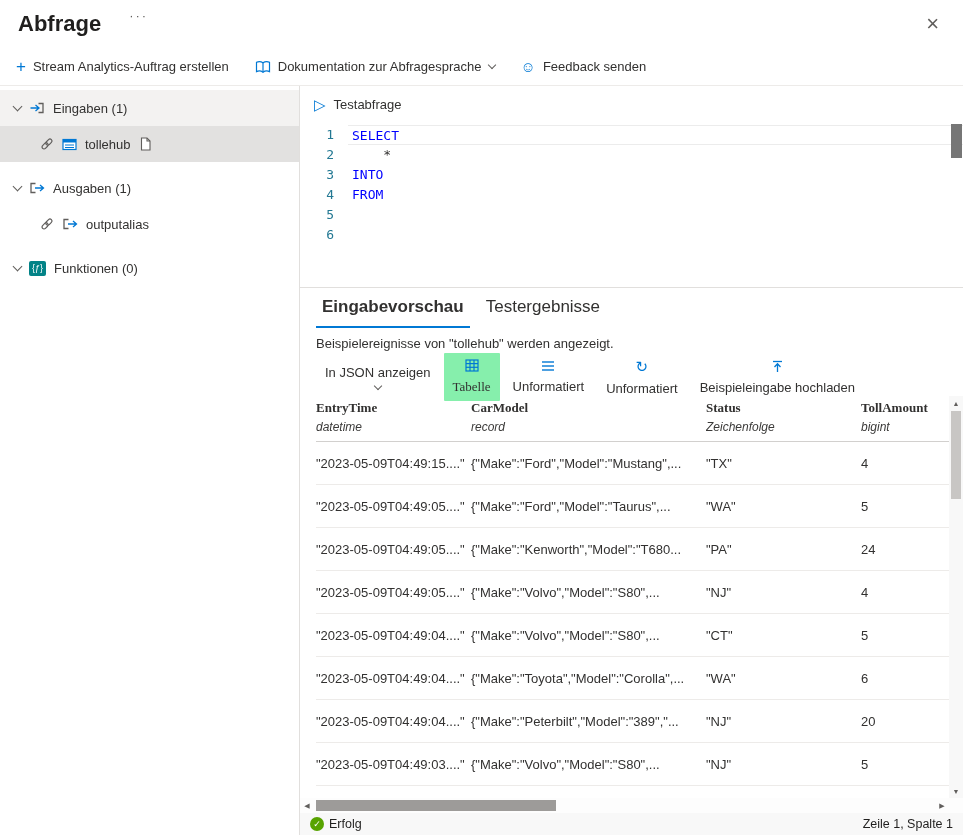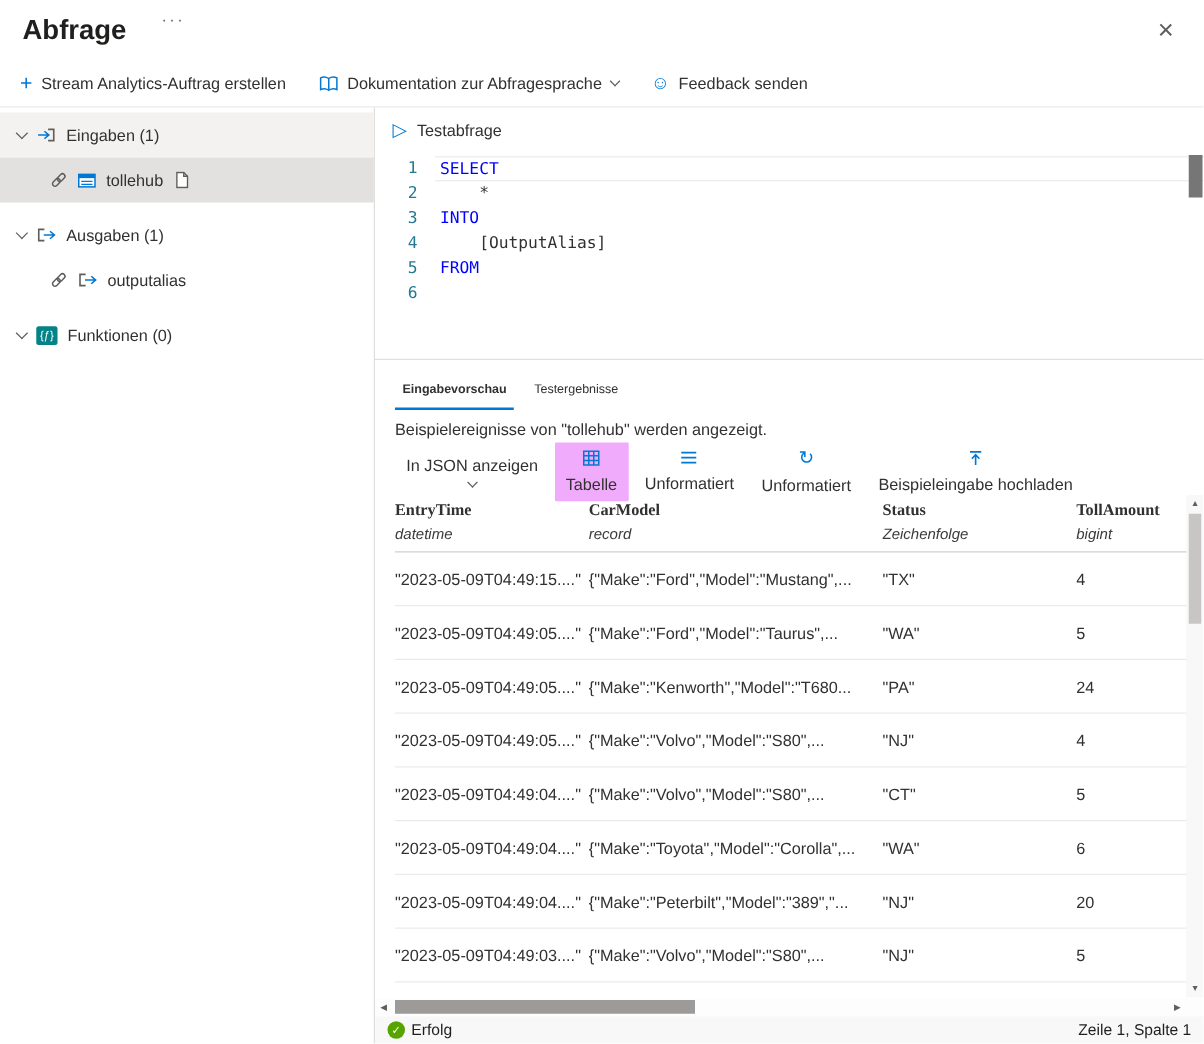--- a/index.html
+++ b/index.html
@@ -49,30 +49,30 @@
   .gutter { width:48px; color:#237893; padding-top:3px; text-align:right; }
   .gutter div { height:20px; line-height:20px; padding-right:14px; }
   .codecol { flex:1; padding-top:3px; min-width:0; }
   .cl { height:20px; line-height:20px; white-space:pre; padding-left:4px; }
   .cl.current { border-top:1px solid #ececec; border-bottom:1px solid #ececec; }
   .kw { color:#0000ff; }
   .ed-scroll { position:absolute; right:0; top:0; width:14px; height:100%; }
   .ed-thumb { position:absolute; top:2px; right:1px; width:11px; height:34px; background:#767676; }
 
   
-  .tabs { height:40px; display:flex; align-items:flex-end; gap:10px; padding-left:16px; font-size:10px; }
+  .tabs { height:40px; display:flex; align-items:flex-end; gap:10px; padding-left:16px; font-size:17px; }
   .tab { padding:0 6px 11px; cursor:pointer; color:#323130; }
   .tab.active { font-weight:700; box-shadow:inset 0 -2px 0 #0078d4; }
 
   .infoline { height:30px; display:flex; align-items:center; padding-left:16px; font-size:13px; color:#323130; }
 
   
   .pbar { height:38px; display:flex; align-items:center; gap:4px; padding-left:16px; font-size:13px; }
   .pbtn { display:flex; align-items:center; gap:7px; padding:6px 9px; cursor:pointer; border-radius:1px; white-space:nowrap;flex-direction:column; }
-  .pbtn.selected { background:#f0abfc; }
+  .pbtn.selected { background:#86efac;font-family:Liberation Serif, serif; }
   .pbtn .ricon { color:#0078d4; font-size:15px; line-height:1; }
 
   
   .tablewrap { flex:1; position:relative; padding-left:16px; overflow:hidden; }
   .trow { display:flex; align-items:center; height:43px; border-bottom:1px solid #edebe9; width:635px; }
   .thead { height:46px; align-items:flex-start; padding-top:4px; border-bottom:1px solid #d2d0ce; }
   .c1 { width:155px; } .c2 { width:235px; } .c3 { width:155px; } .c4 { width:90px; }
   .cell { white-space:nowrap; overflow:hidden; font-size:13px; padding-right:10px; }
   .cname { font-weight:700; font-size:13px;font-family:Liberation Serif, serif; }
   .ctype { font-style:italic; font-size:12px; color:#3b3a39; margin-top:4px; }
@@ -225,21 +225,20 @@
           <div>2</div>
           <div>3</div>
           <div>4</div>
           <div>5</div>
           <div>6</div>
         </div>
         <div class="codecol">
           <div class="cl kw current">SELECT</div>
           <div class="cl">    *</div>
           <div class="cl kw">INTO</div>
-          <div class="cl">    [OutputAlias]</div>
           <div class="cl kw">FROM</div>
         </div>
         <div class="ed-scroll">
           <div class="ed-thumb"></div>
         </div>
       </div>
 
       <div class="tabs">
         <div class="tab active">Eingabevorschau</div>
         <div class="tab">Testergebnisse</div>

